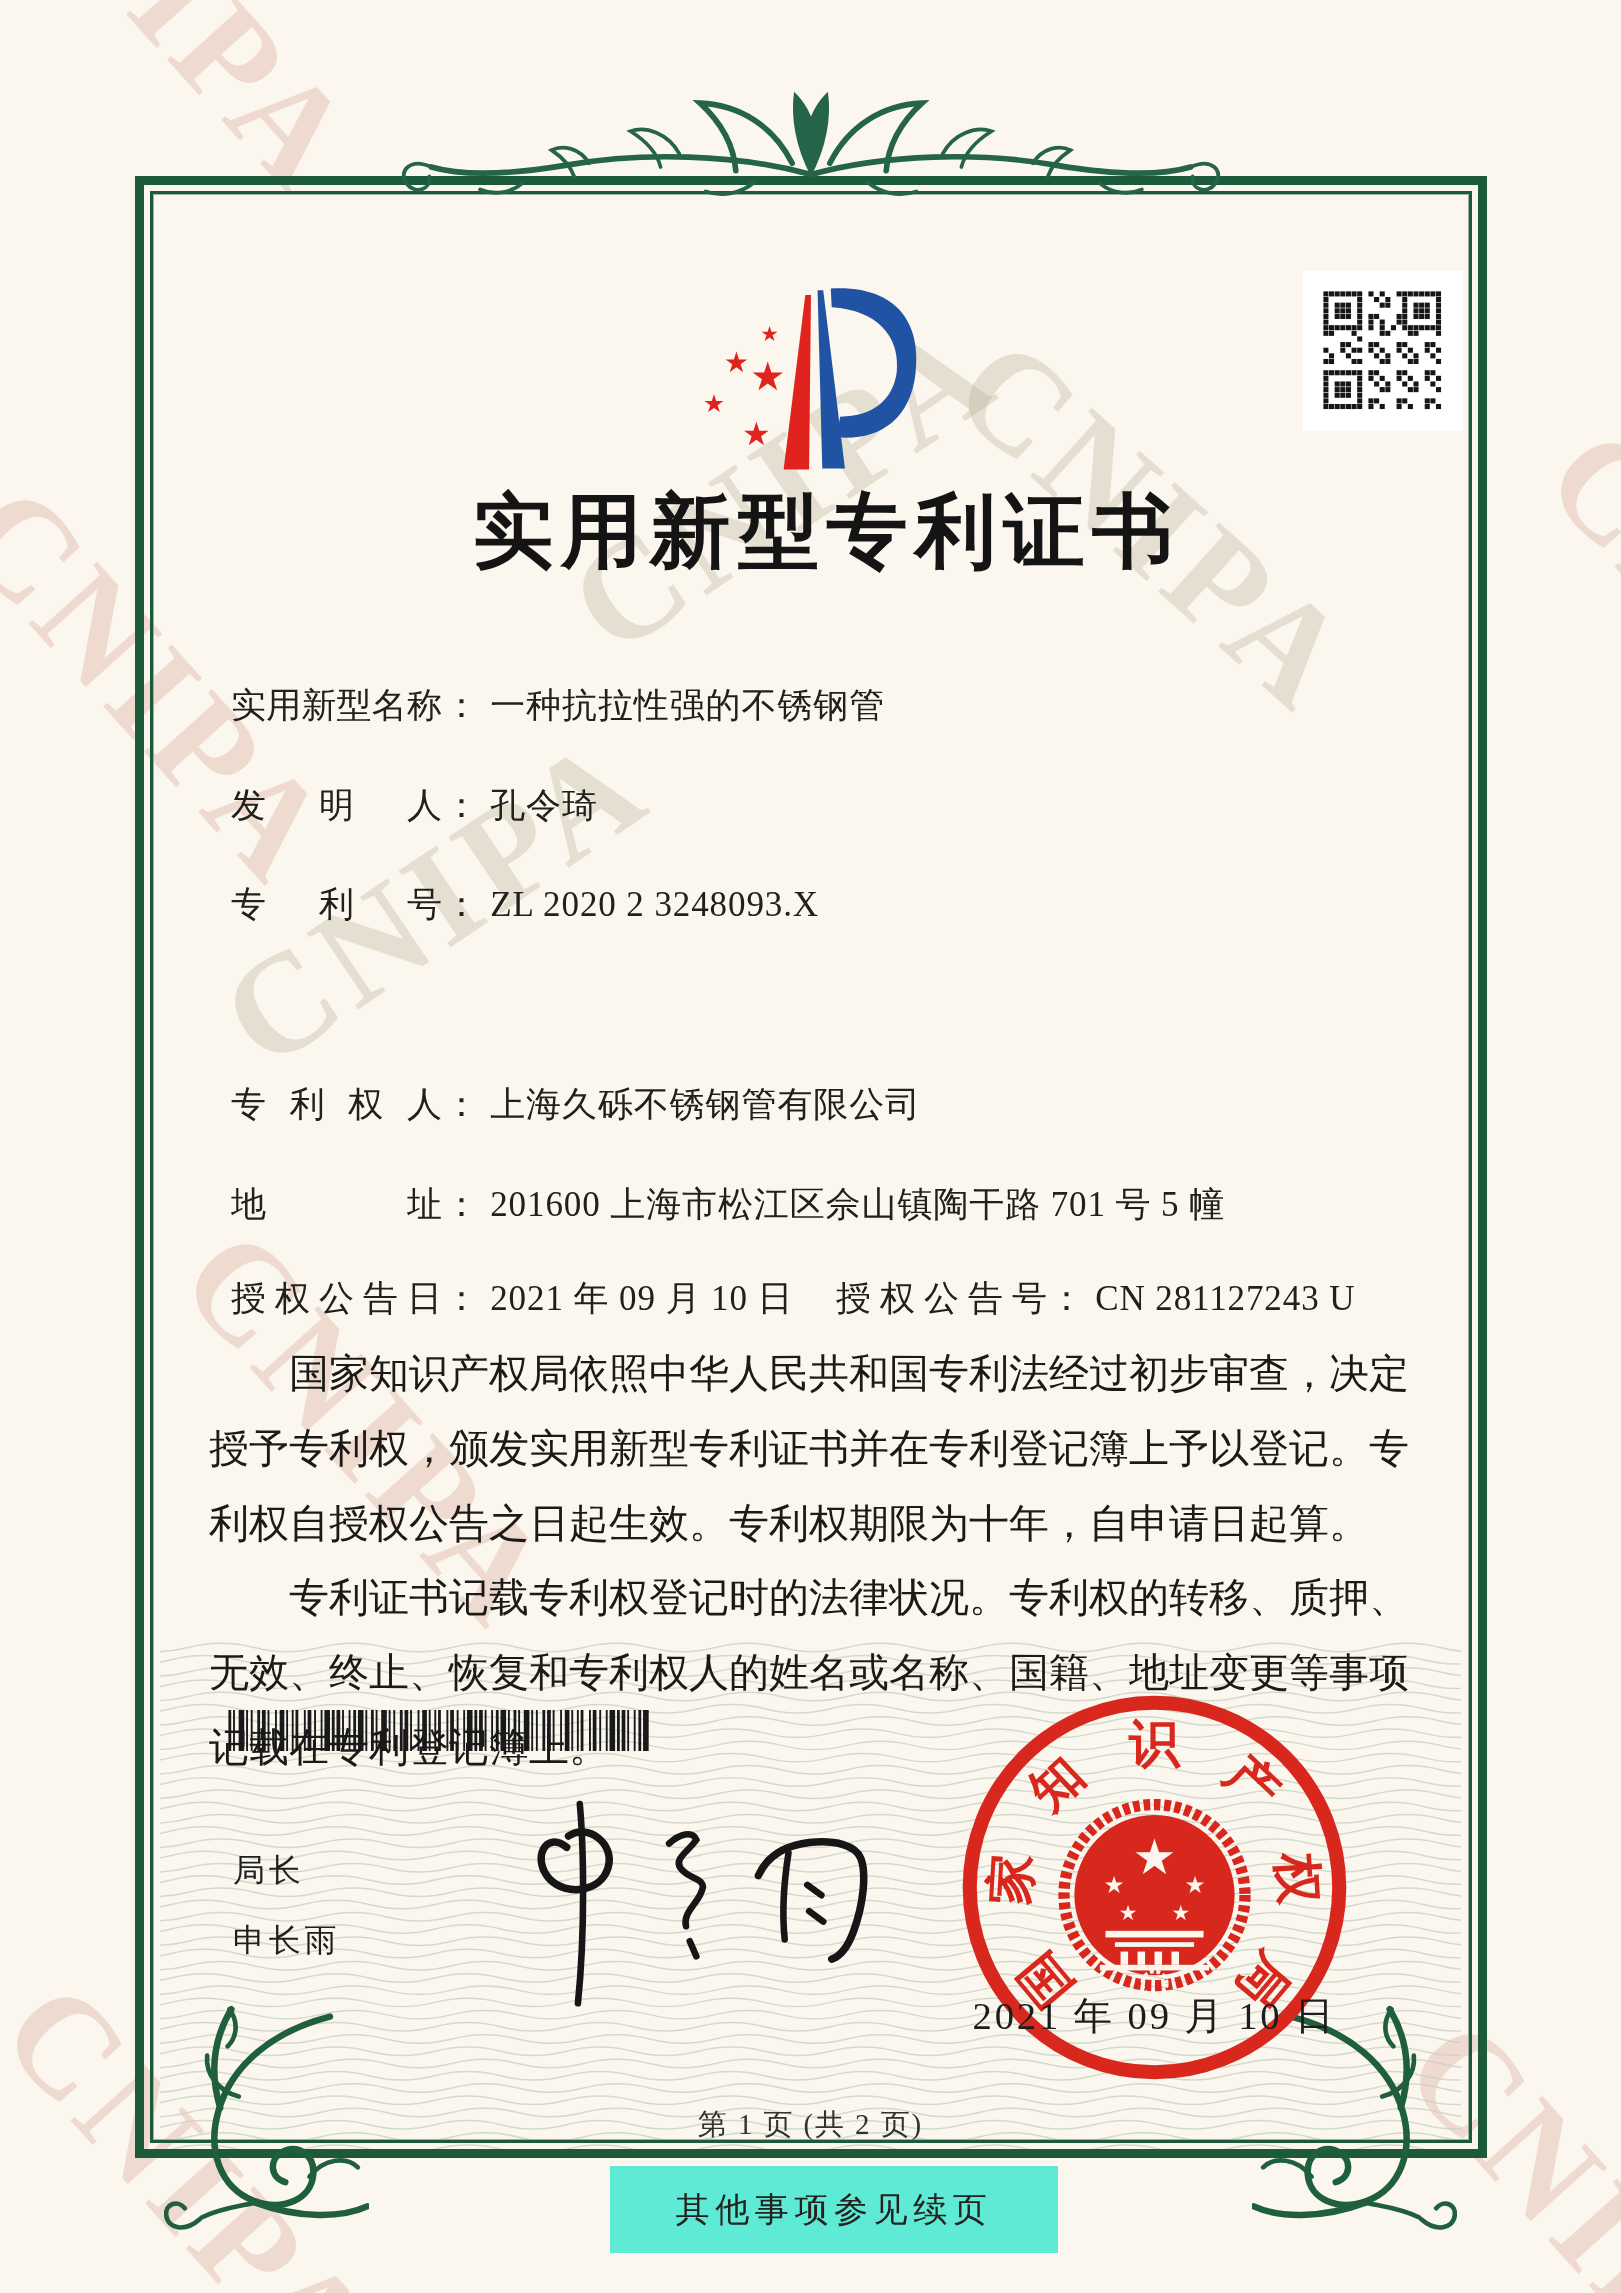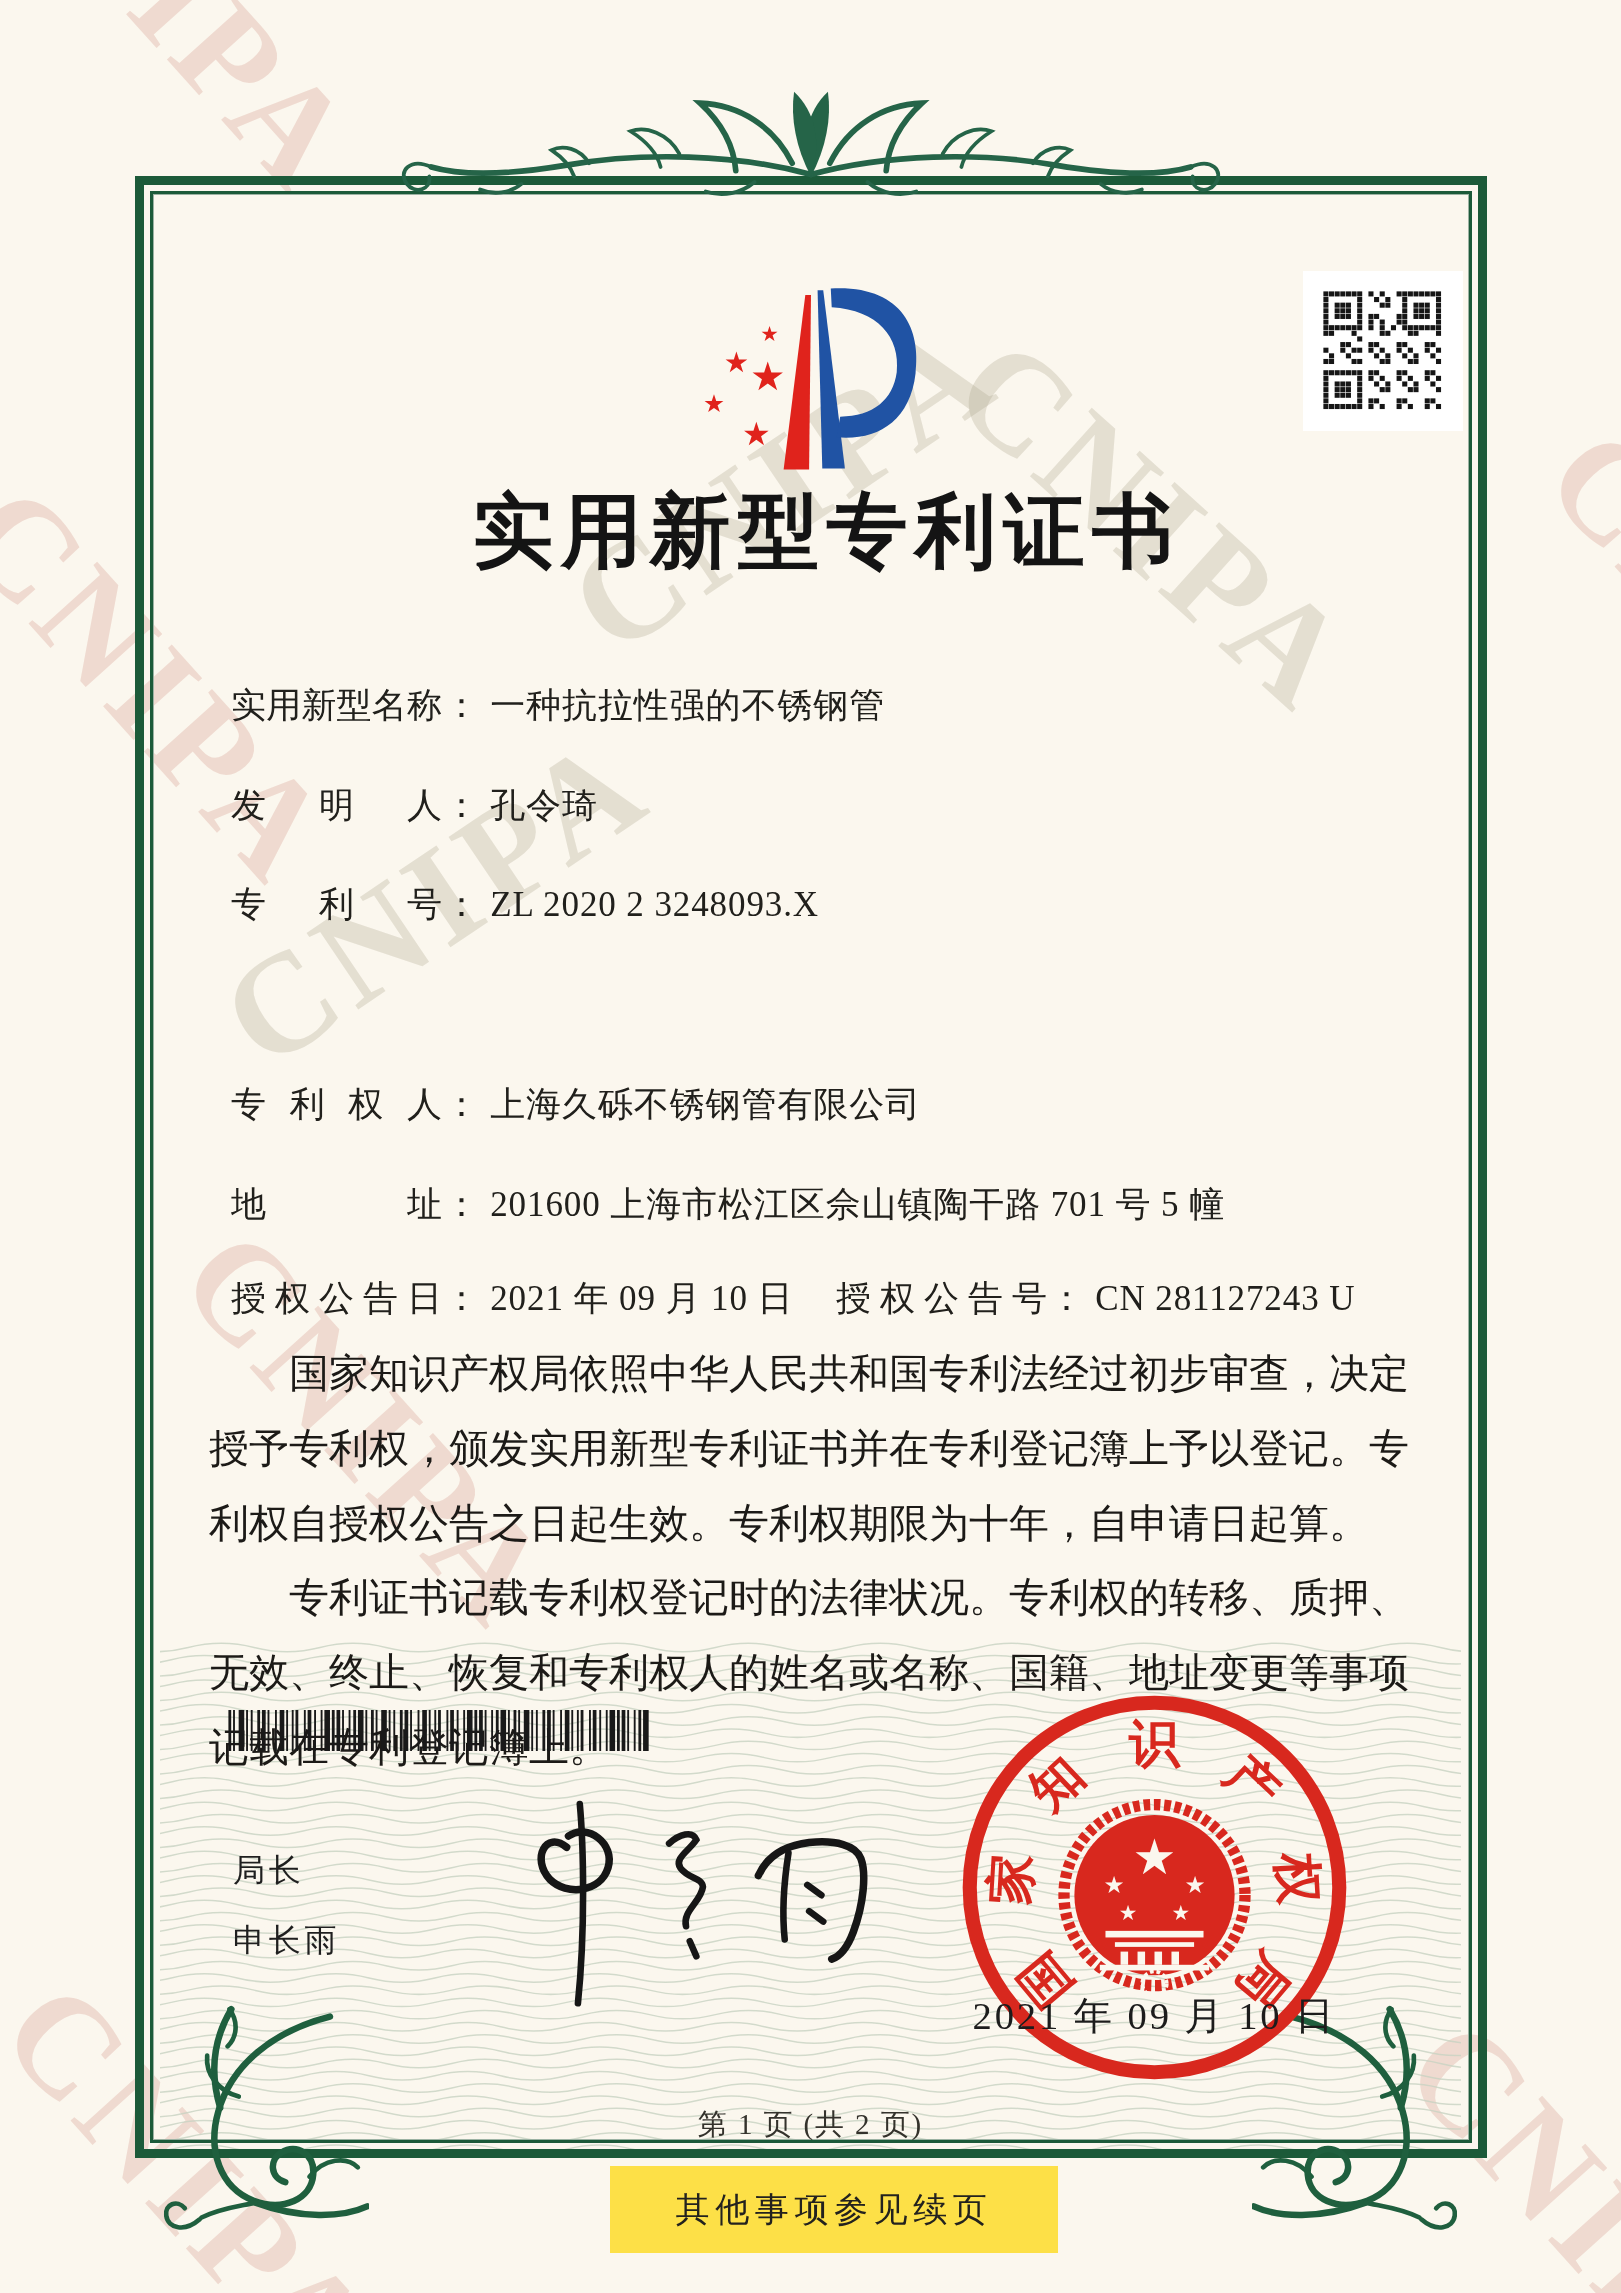--- a/index.html
+++ b/index.html
@@ -25,21 +25,21 @@
   .f-colon{margin:0 11.3px 0 1.9px;}
   .f-value{letter-spacing:0.9px;}
   .paras{position:absolute;left:209px;top:1337px;width:1209px;font-size:40px;
          line-height:1.87;color:#1c1a17;}
   .paras p{margin:0;text-indent:2em;}
   .director{position:absolute;left:233px;font-size:32px;color:#1f1f1f;
             font-family:"Liberation Sans",sans-serif;letter-spacing:3.8px;}
   .qr-box{position:absolute;left:1303px;top:271px;width:160px;height:160px;background:#ffffff;}
   .page-num{position:absolute;left:0;top:2105px;width:100%;text-align:center;
             font-size:29px;letter-spacing:1.9px;color:#34322c;}
-  .note-band{position:absolute;left:610px;top:2166px;width:448px;height:87px;background:#fde047;
+  .note-band{position:absolute;left:610px;top:2166px;width:448px;height:87px;background:#5eead4;
              display:flex;align-items:center;justify-content:center;}
   .note-text{font-size:34px;letter-spacing:5.6px;color:#23221e;}
   .seal-svg{overflow:visible;}
   svg{display:block;}
 </style>
 </head>
 <body>
 
 <div class="page">
 

